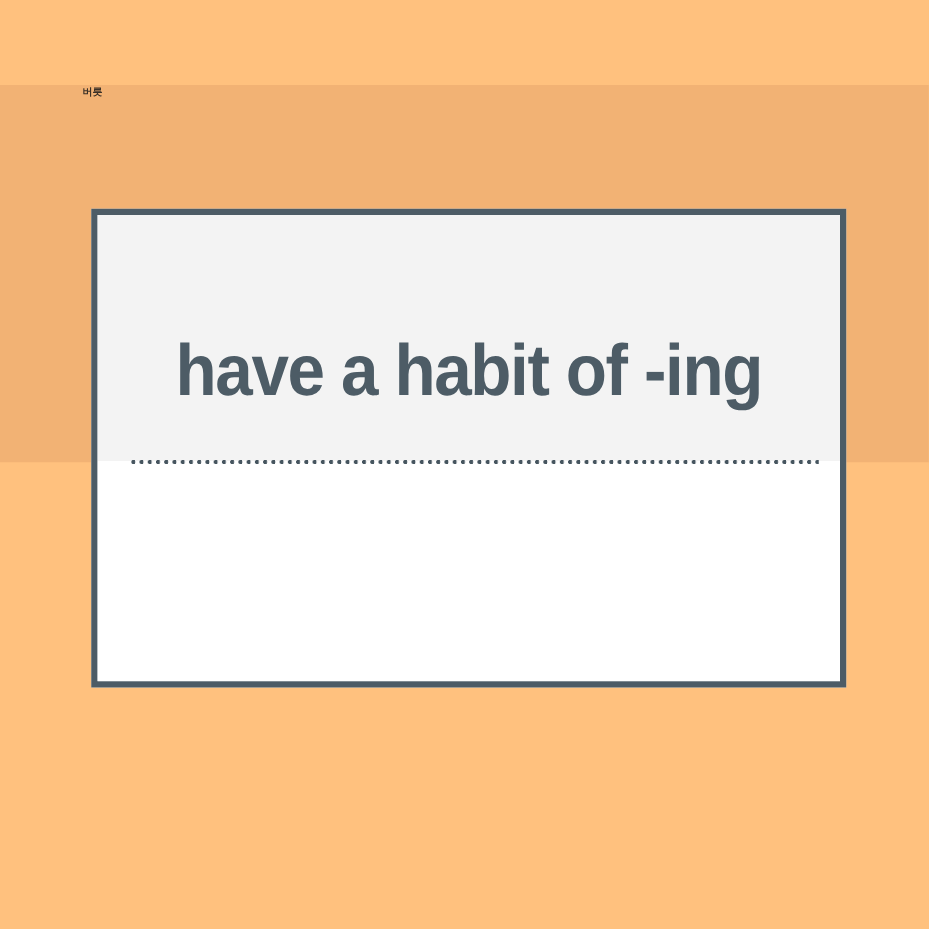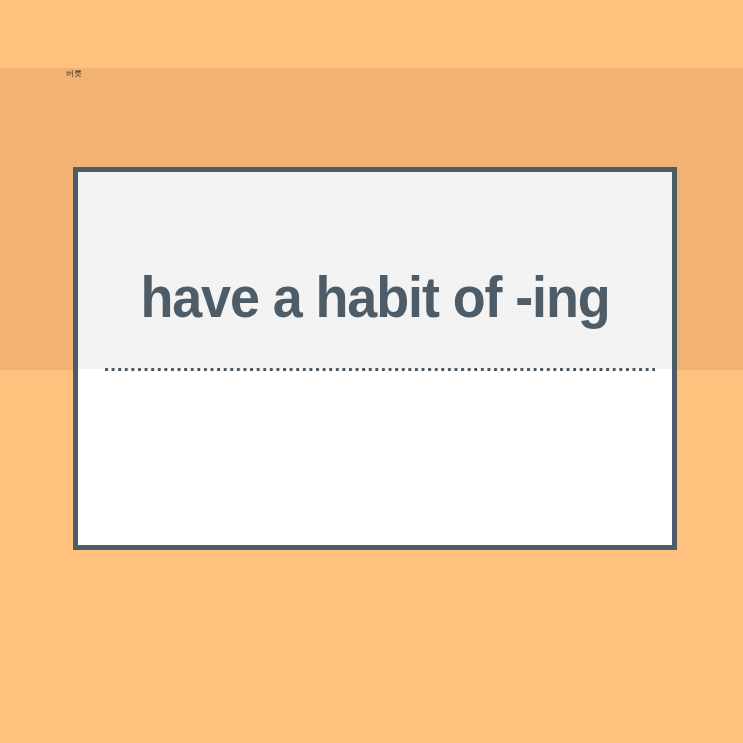--- a/index.html
+++ b/index.html
@@ -31,21 +31,21 @@
   .band-mid    { top: 68px;  height: 302px; background: #f2b274; }
   .band-bottom { top: 370px; height: 373px; background: #ffc17e; }
 
   
   .corner-caption {
     position: absolute;
     left: 66px;
     top: 69px;
     font-size: 8px;
     line-height: 10px;
-    font-weight: 400;
+    font-weight: 700;
     color: #3b3127;
     letter-spacing: 0px;
     white-space: nowrap;
   }
 
   
   .card {
     position: absolute;
     left: 73px;
     top: 167px;

